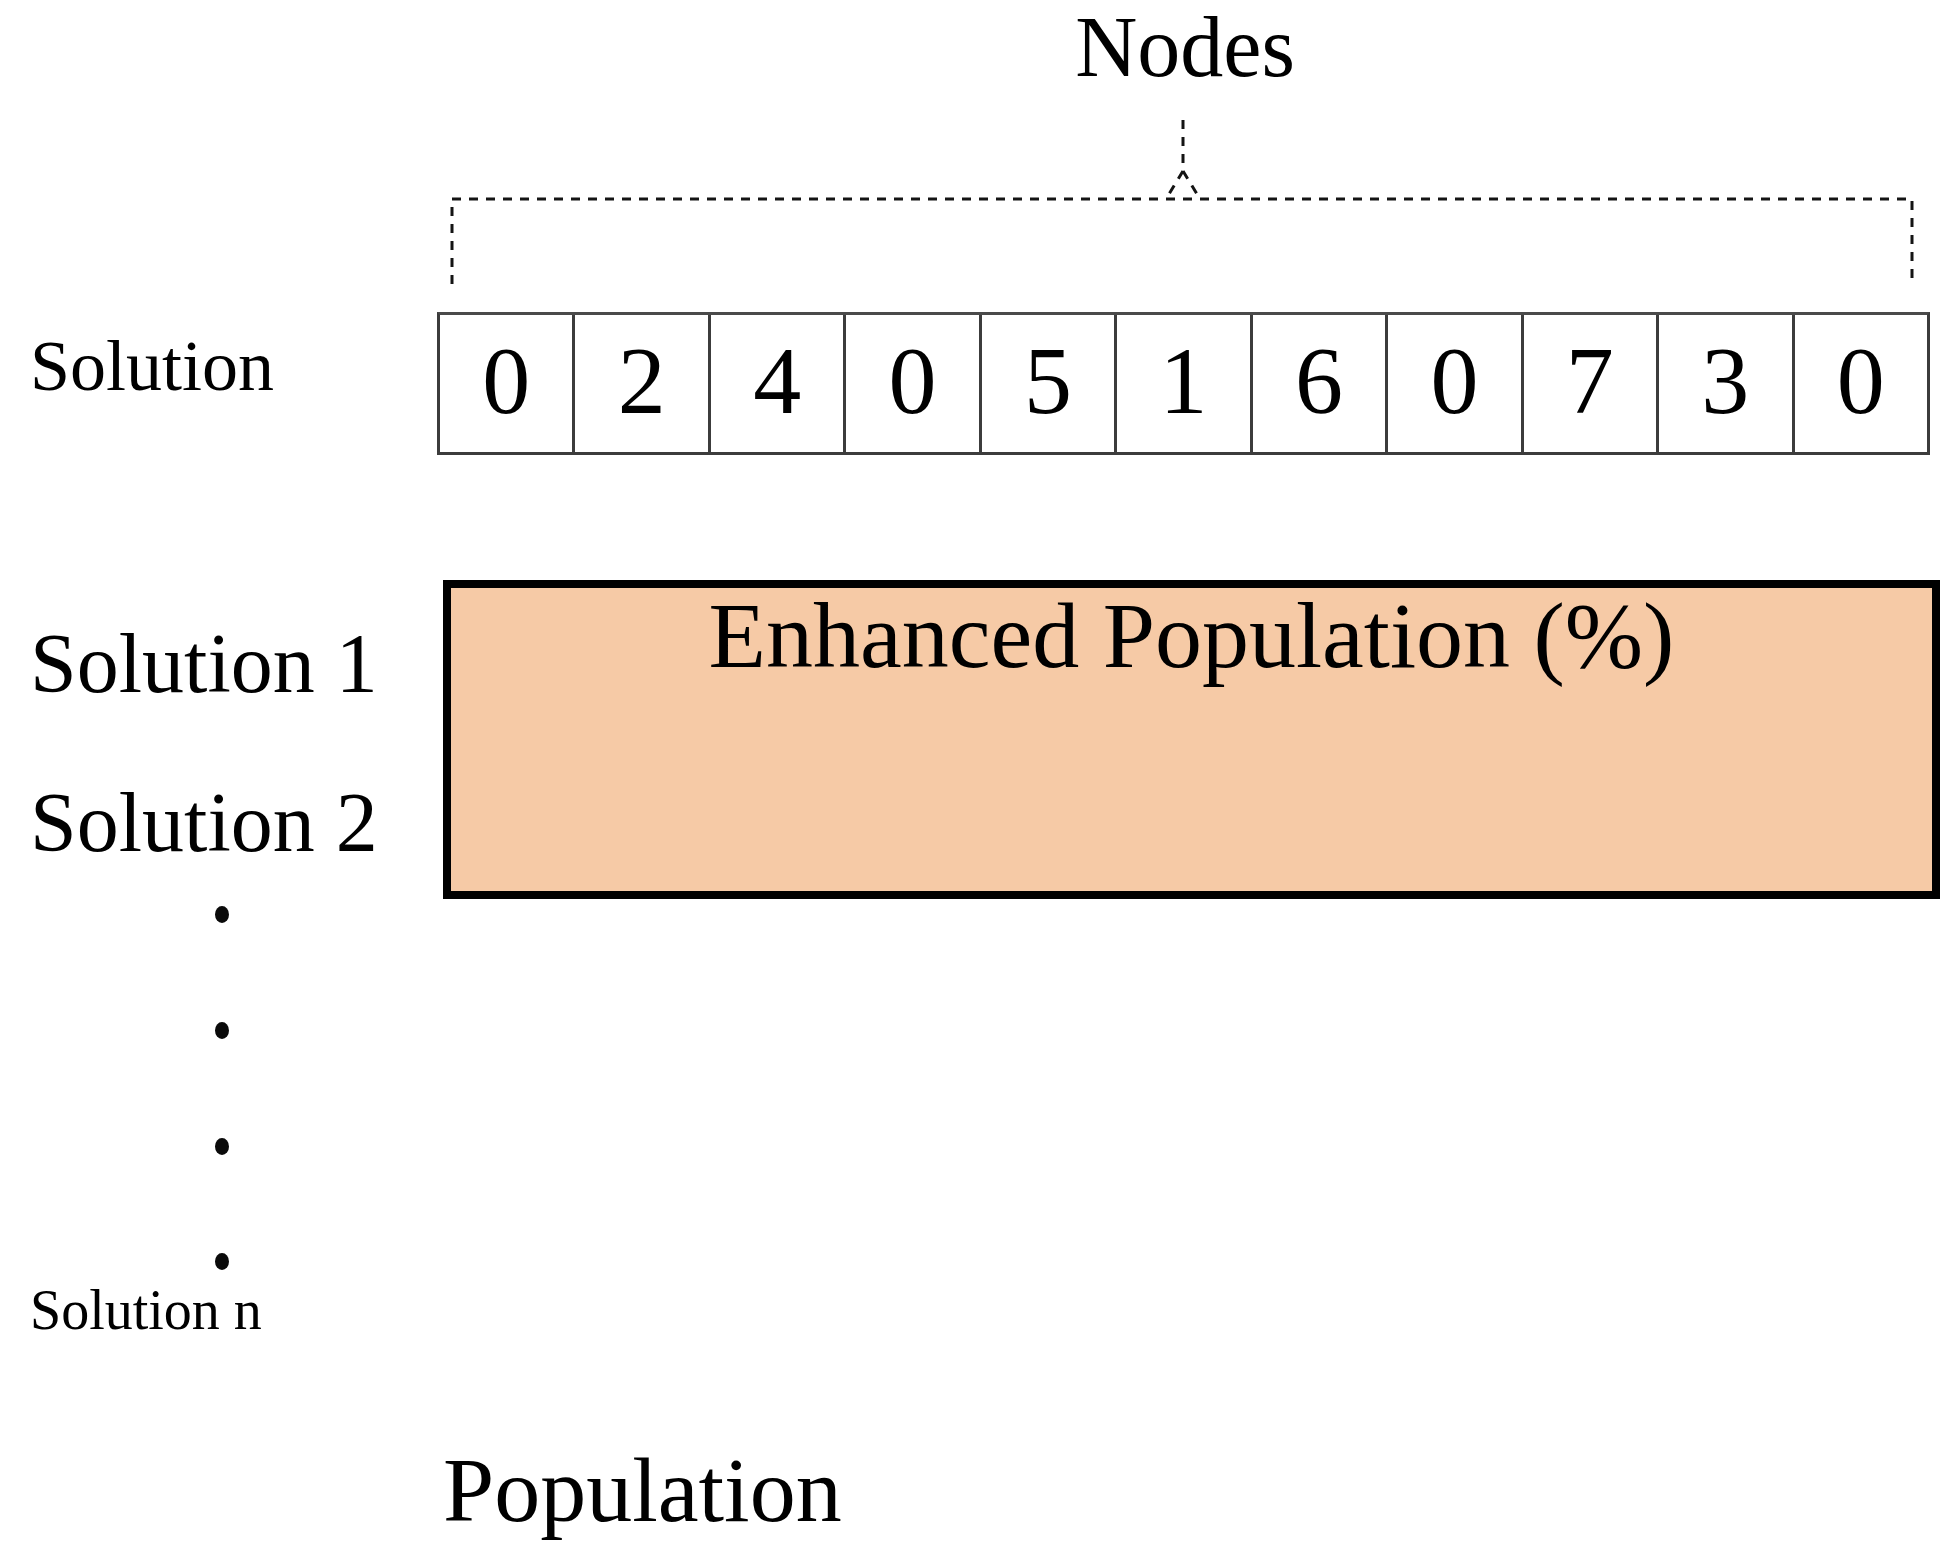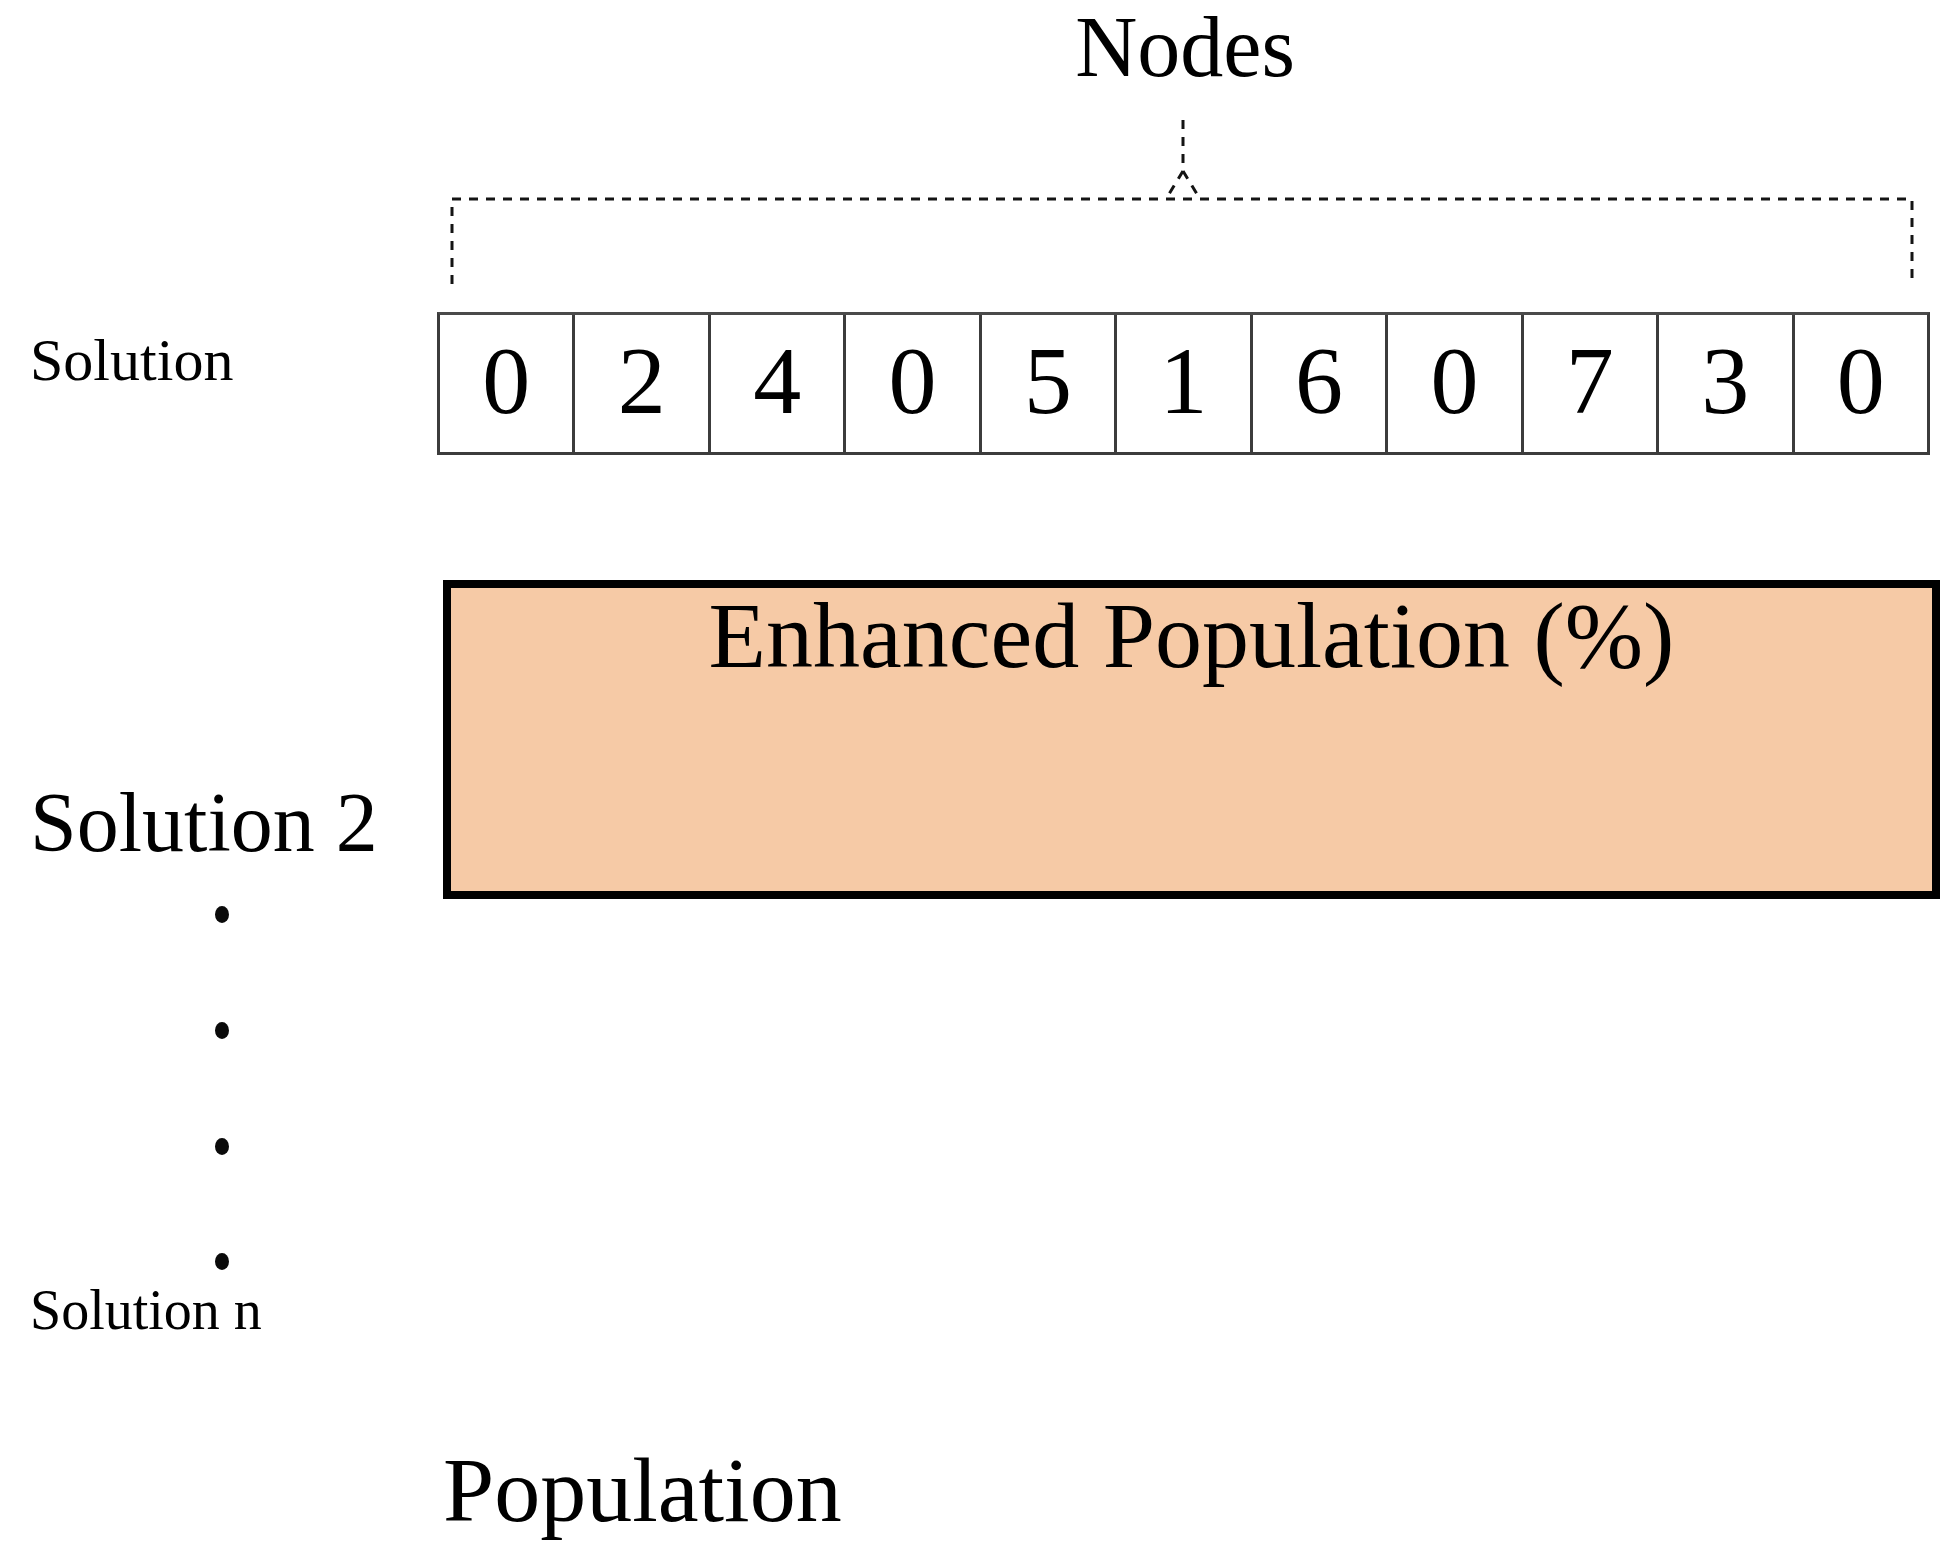--- a/index.html
+++ b/index.html
@@ -36,21 +36,21 @@
     fill: none;
     stroke: #141414;
     stroke-width: 3;
     stroke-dasharray: 9 8;
     stroke-linecap: butt;
   }
 
   
   #solution-label {
     left: 30px; top: 330px;
-    font-size: 60px; line-height: 1.0;
+    font-size: 72px; line-height: 1.0;
     white-space: nowrap;
   }
   #cells-row {
     left: 437px; top: 312px; width: 1493px; height: 143px;
     box-sizing: border-box;
     display: flex;
     border: 3px solid #3c3c3c;
     border-top-color: #4a4a4a;
     background: #ffffff;
   }
@@ -125,20 +125,21 @@
       <div class="cell">0</div>
       <div class="cell">5</div>
       <div class="cell">1</div>
       <div class="cell">6</div>
       <div class="cell">0</div>
       <div class="cell">7</div>
       <div class="cell">3</div>
       <div class="cell">0</div>
     </div>
 
+  <div class="abs" id="solution1-label">Solution 1</div>
   <div class="abs" id="solution2-label">Solution 2</div>
 
   <div class="abs ellipsis-dot" id="dot-1"></div>
   <div class="abs ellipsis-dot" id="dot-2"></div>
   <div class="abs ellipsis-dot" id="dot-3"></div>
   <div class="abs ellipsis-dot" id="dot-4"></div>
 
   <div class="abs" id="solution-n-label">Solution n</div>
 
   <div class="abs pop-box" id="enhanced-box" style="background-color: rgb(246, 202, 166);">

